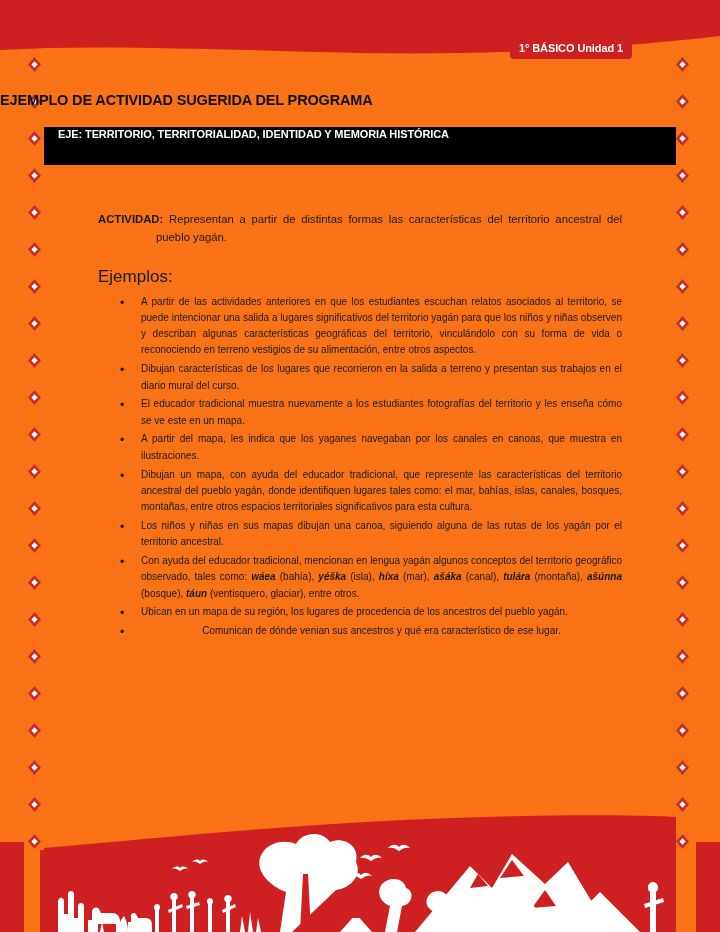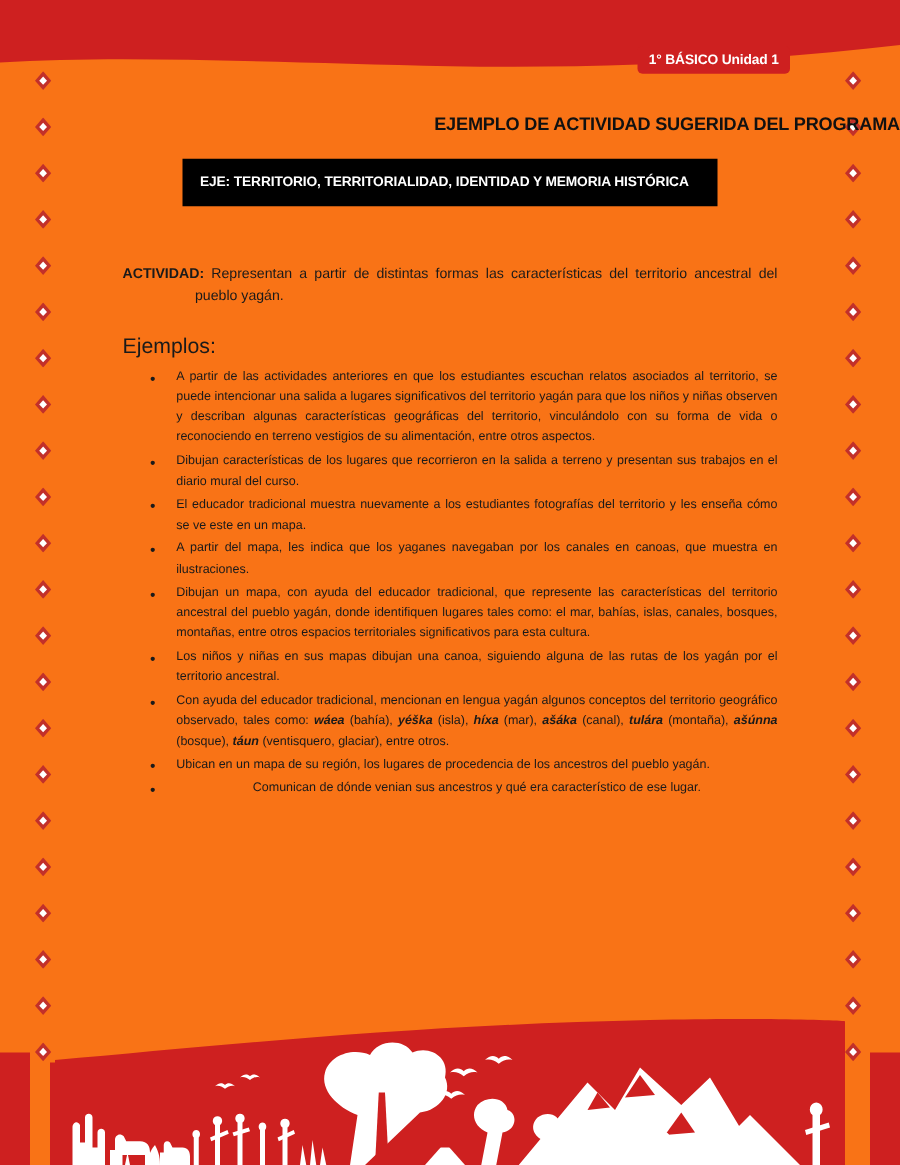--- a/index.html
+++ b/index.html
@@ -83,35 +83,35 @@
   
   .content {
     position: absolute;
     top: 78px;
     left: 0;
     width: 720px;
     z-index: 5;
   }
 
   .doc-title {
-    text-align: right;
+    text-align: left;
     font-size: 14.5px;
     font-weight: bold;
     color: #111111;
     letter-spacing: -0.15px;
     margin-top: 14px;
   }
 
   .eje-bar {
     margin: 19px auto 0 auto;
-    width: 428px;
+    width: 632px;
     min-height: 38px;
     background: #000000;
     display: flex;
-    align-items: center;
+    align-items: flex-start;
     padding: 0 14px;
   }
   .eje-text {
     color: #ffffff;
     font-size: 11px;
     font-weight: bold;
     letter-spacing: -0.1px;
     line-height: 1.3;
   }
 

